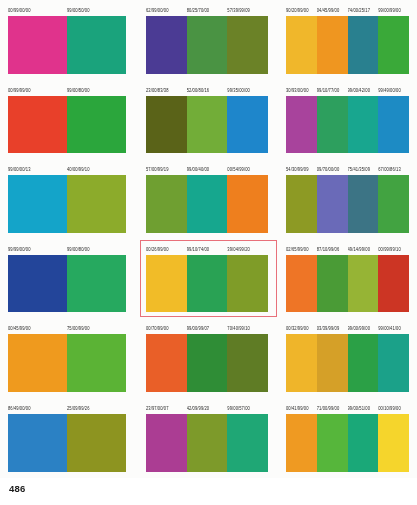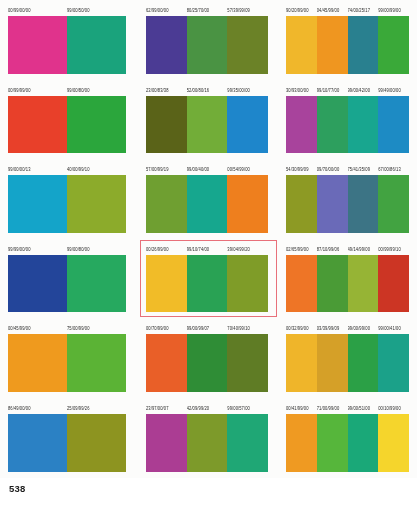--- a/index.html
+++ b/index.html
@@ -385,14 +385,14 @@
           <div class="swatch" style="background: rgb(239, 154, 34);"></div>
           <div class="swatch" style="background: rgb(86, 182, 59);"></div>
           <div class="swatch" style="background: rgb(26, 168, 120);"></div>
           <div class="swatch" style="background: rgb(245, 213, 44);"></div>
         </div>
       </div>
     </div>
   </div>
 
 <div id="footer">
-  <div id="page-number">538</div>
+  <div id="page-number">486</div>
 </div>
 
 </body></html>

